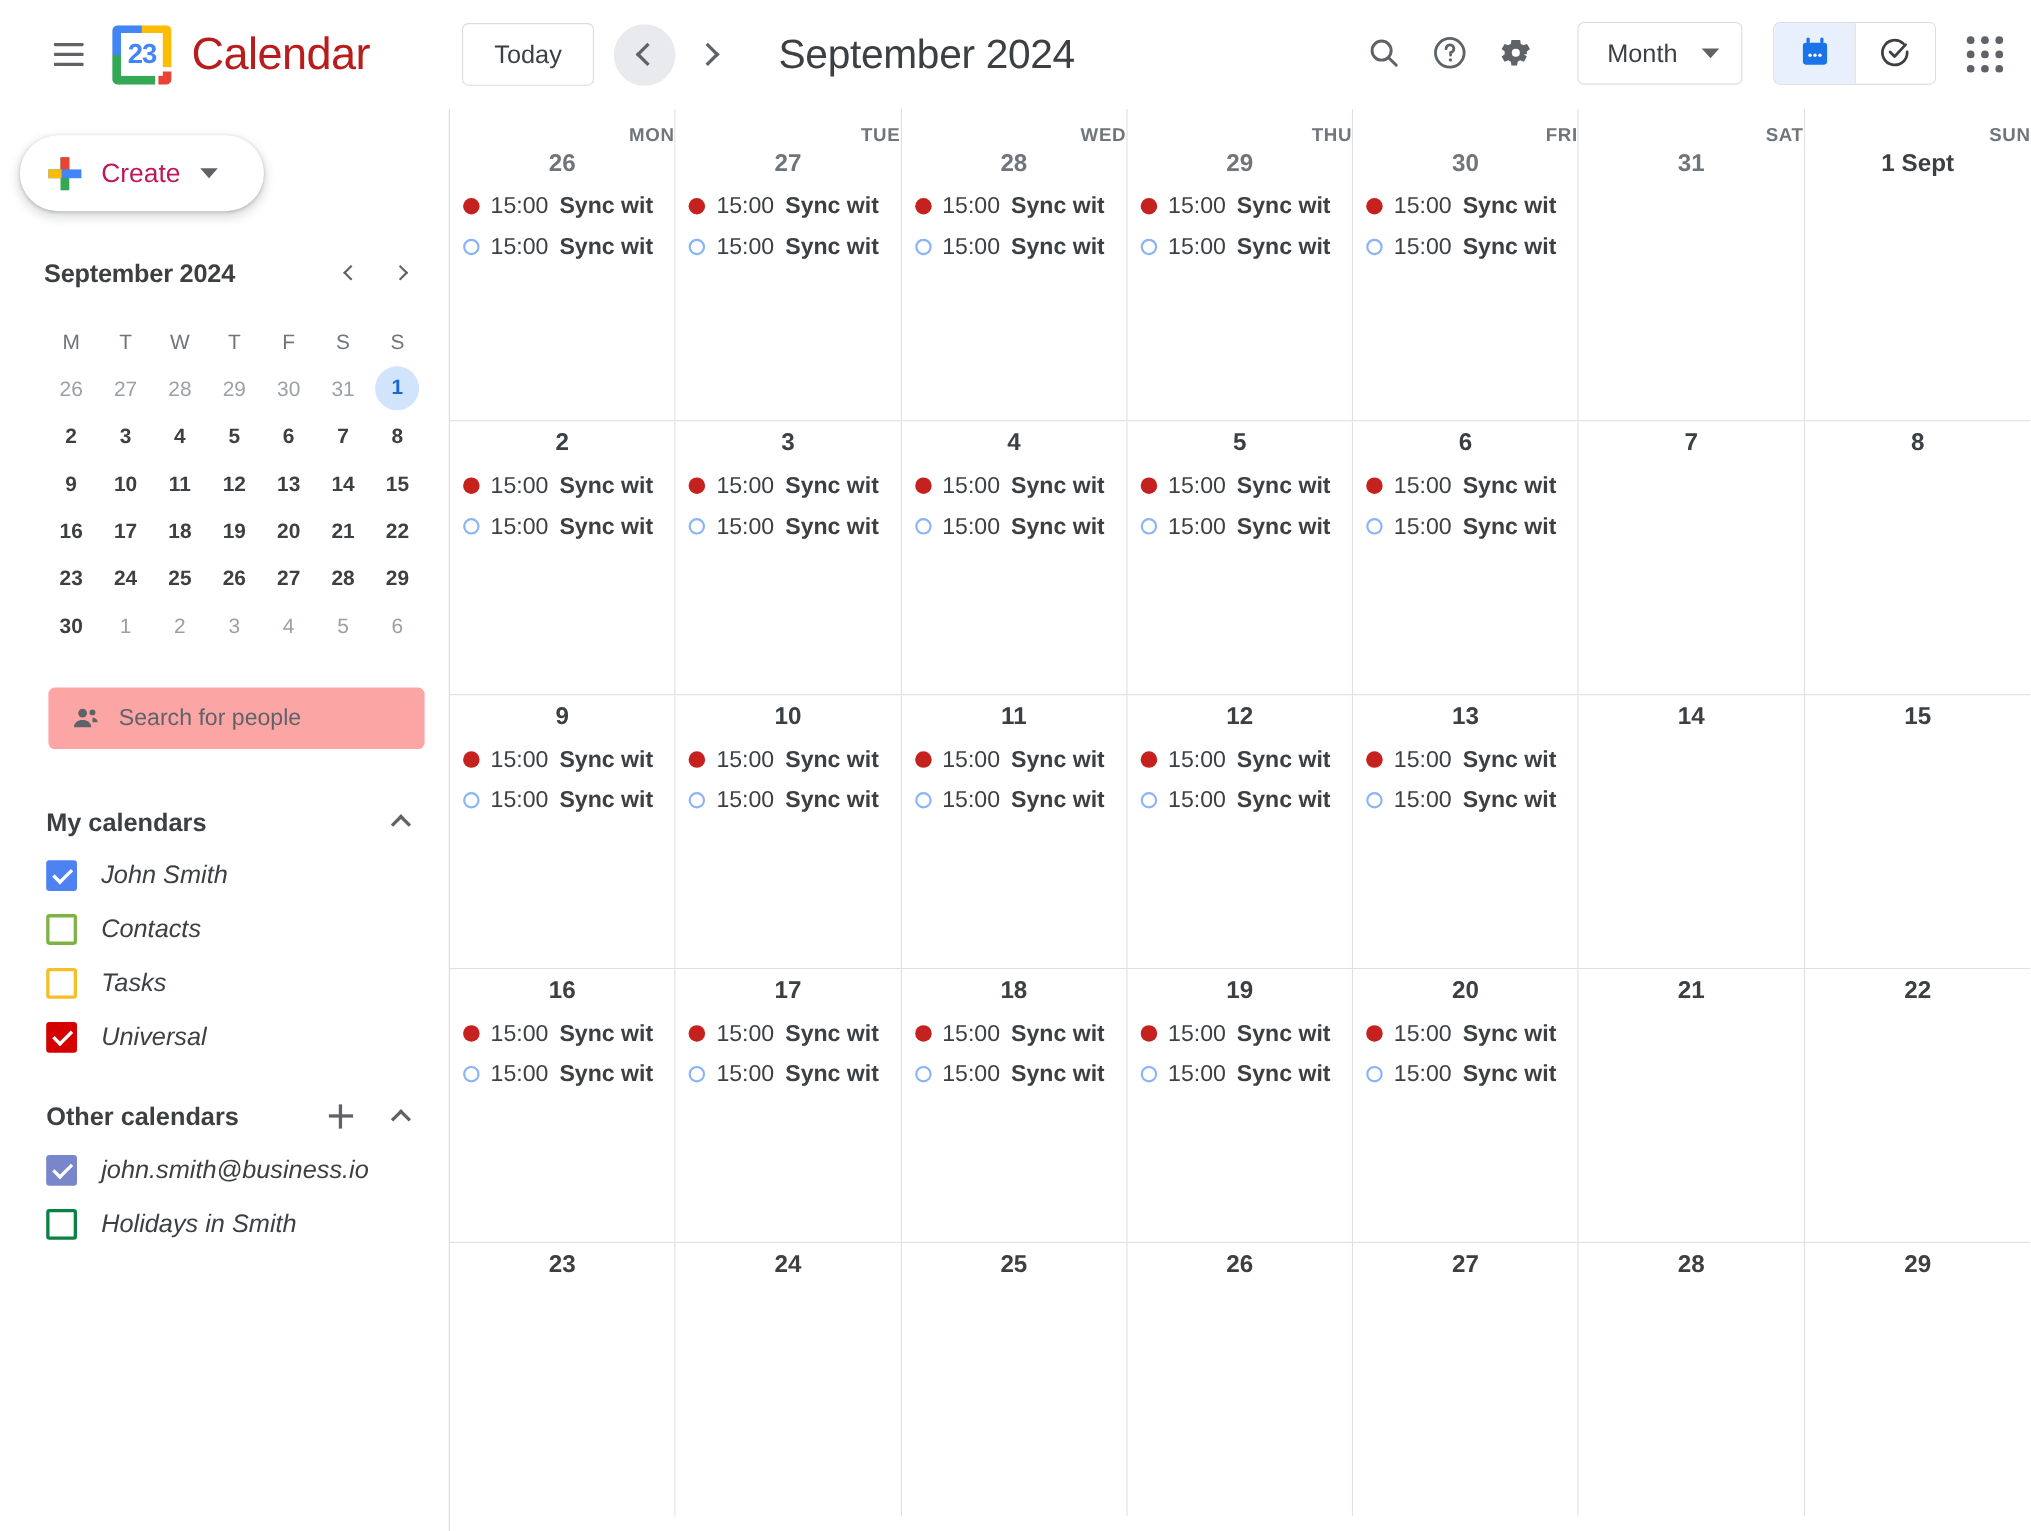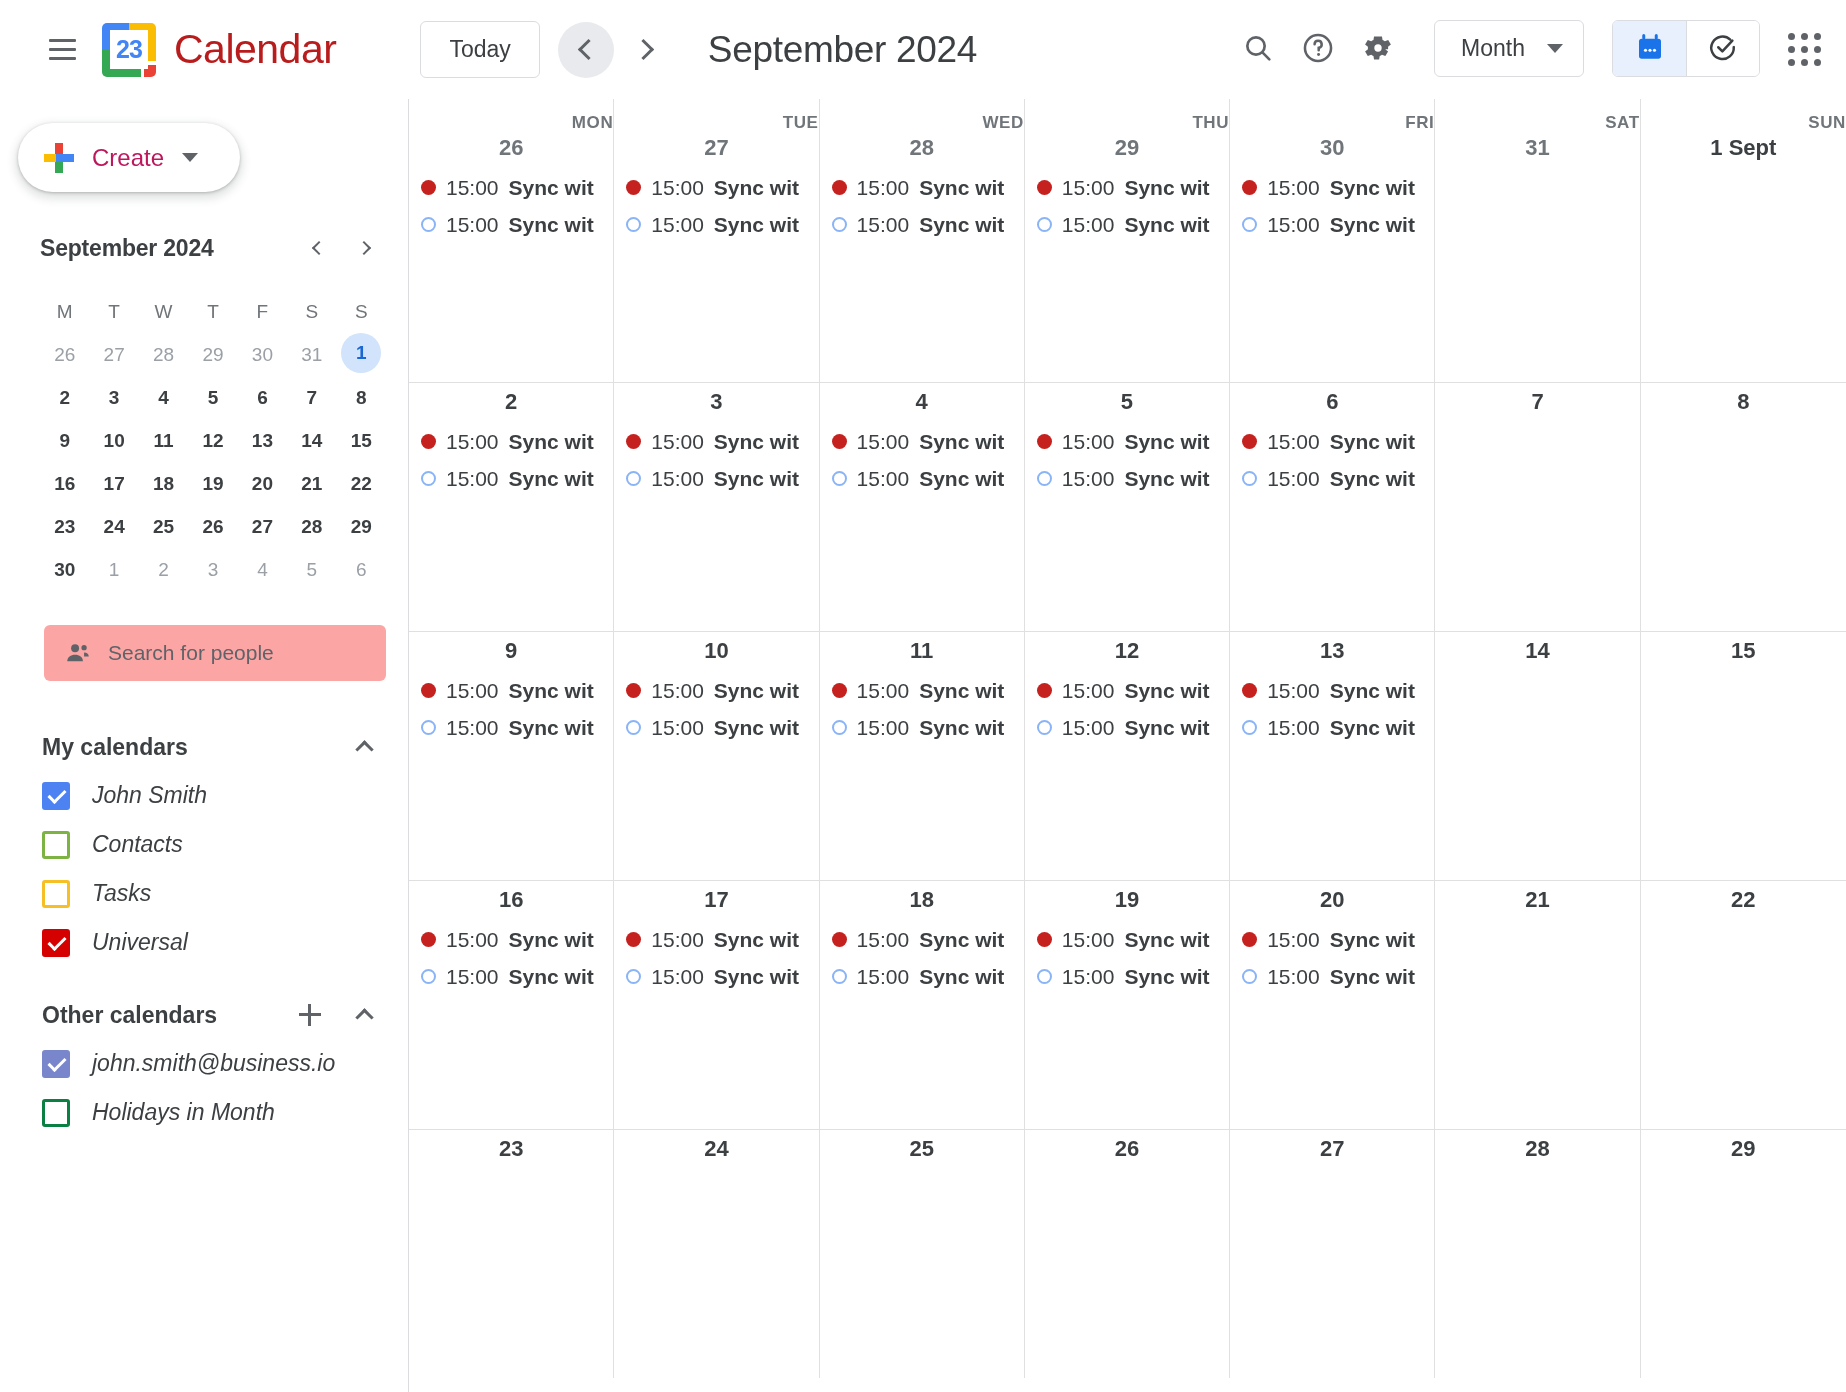--- a/index.html
+++ b/index.html
@@ -434,21 +434,21 @@
             <div class="chev-up"></div>
           </div>
       </div>
       <div id="other-cal-list">
           <div class="cal-item">
             <span class="cbox checked" style="border-color: rgb(121, 134, 203); background: rgb(121, 134, 203);"></span>
             <span class="cal-item-label">john.smith@business.io</span>
           </div>
           <div class="cal-item">
             <span class="cbox" style="border-color: rgb(11, 128, 67);"></span>
-            <span class="cal-item-label">Holidays in Month</span>
+            <span class="cal-item-label">Holidays in Smith</span>
           </div>
         </div>
     </div>
 
   </div>
 
   <div class="main">
     <div class="grid-head" id="grid-head">
         <div class="hcell">
           <div class="dow-label">MON</div>

